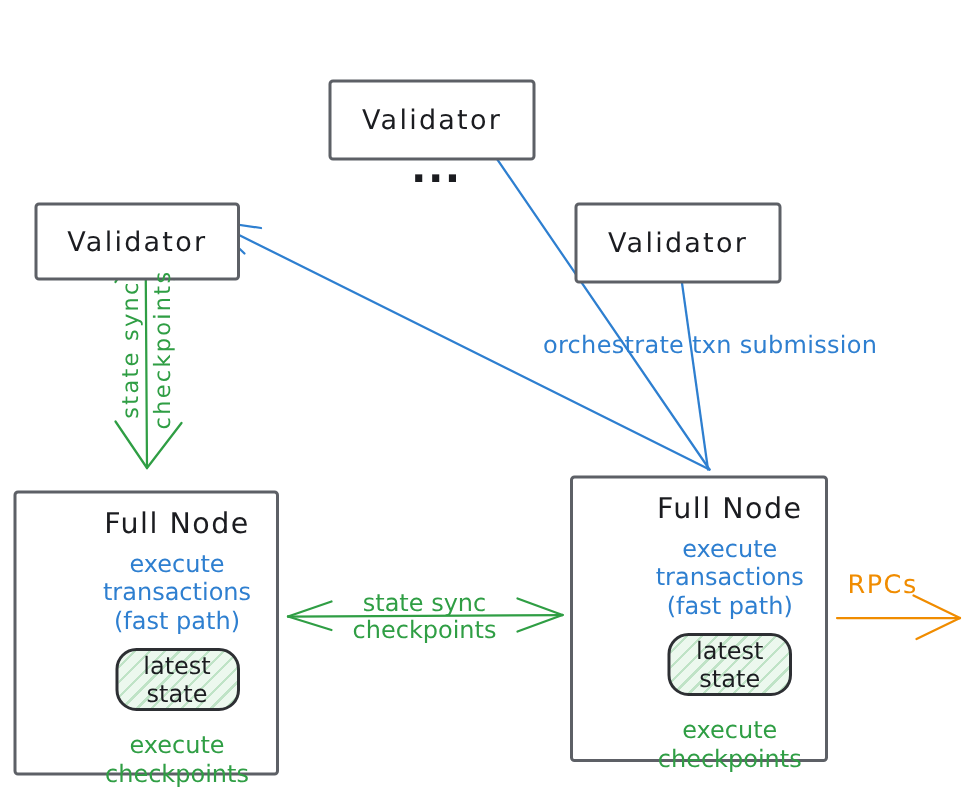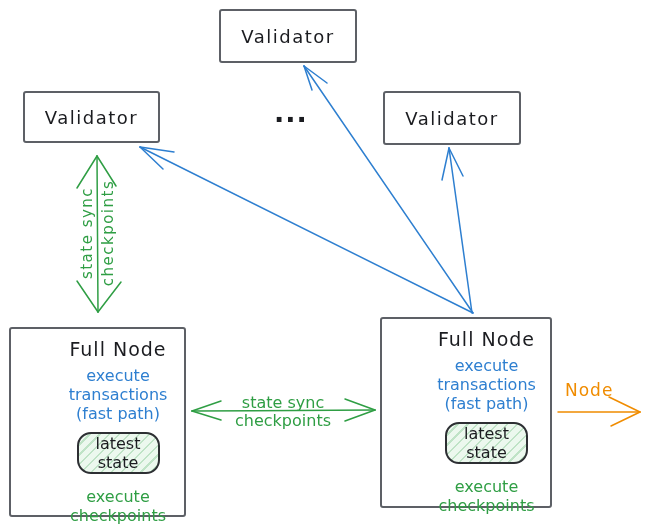--- a/index.html
+++ b/index.html
@@ -12,21 +12,21 @@
   .stroke-green{stroke:var(--c-green,#2f9e44);}
   .stroke-orange{stroke:var(--c-orange,#f08c00);}
   #arrows line, #arrows path{fill:none;stroke-width:1.5;stroke-linecap:round;}
 
   .box{
     position:absolute;background:#fff;border:2px solid var(--c-border,#5d6066);
     border-radius:3px;box-sizing:border-box;
   }
   .validator{
     display:flex;align-items:center;justify-content:center;
-    font-size:18px;letter-spacing:1.5px;
+    font-size:18px;letter-spacing:1.5px;margin-top:44px;
   }
   .fullnode{
     display:flex;flex-direction:column;align-items:center;
     padding-top:9px;text-align:center;padding-left:41px;
   }
   .fn-title{font-size:19px;letter-spacing:1px;line-height:22px;}
   .fn-exec{font-size:16px;line-height:19px;color:var(--c-blue,#2e7fd0);margin-top:6px;}
   .fn-exec2{font-size:16px;line-height:19px;color:var(--c-blue,#2e7fd0);}
   .state-box{
     margin-top:9px;width:83px;height:62px;box-sizing:border-box;
@@ -140,16 +140,17 @@
   <div class="edge-label lbl-green" id="sync-v-label">
     <div>state sync</div>
     <div>checkpoints</div>
   </div>
 
   <div class="edge-label lbl-green" id="sync-h-label">
     <div>state sync</div>
     <div>checkpoints</div>
   </div>
 
+  <div class="edge-label lbl-blue" id="orchestrate-label">orchestrate txn submission</div>
 
-  <div class="edge-label lbl-orange" id="rpcs-label">Node</div>
+  <div class="edge-label lbl-orange" id="rpcs-label">RPCs</div>
 
 </div>
 
 </body></html>

